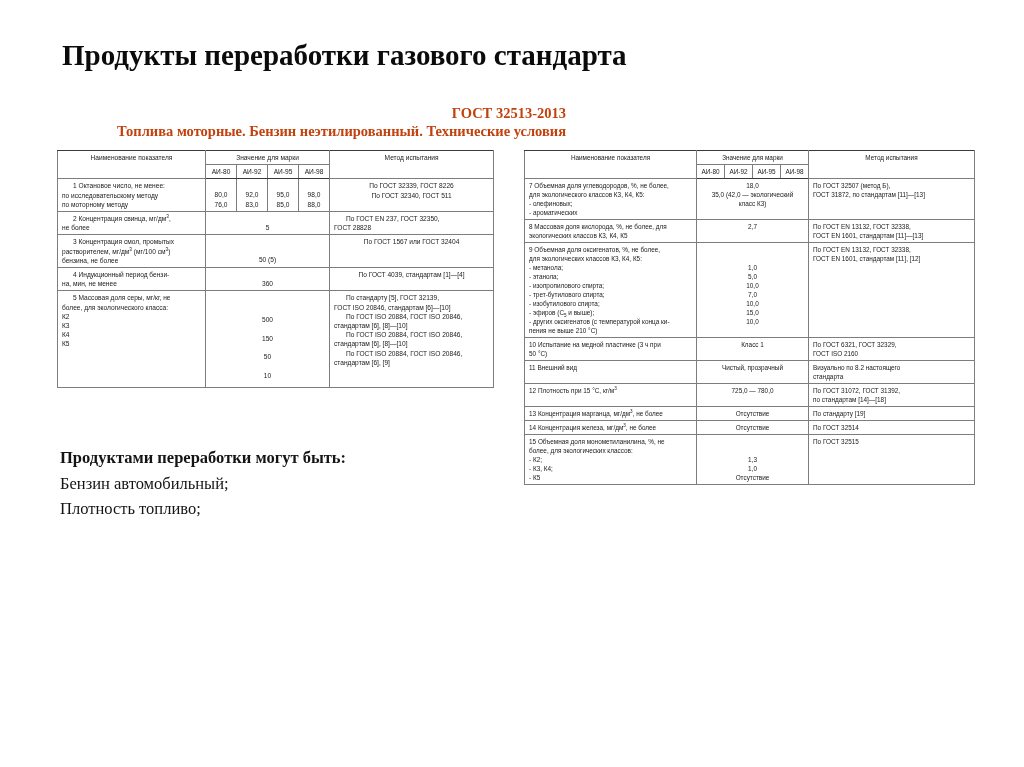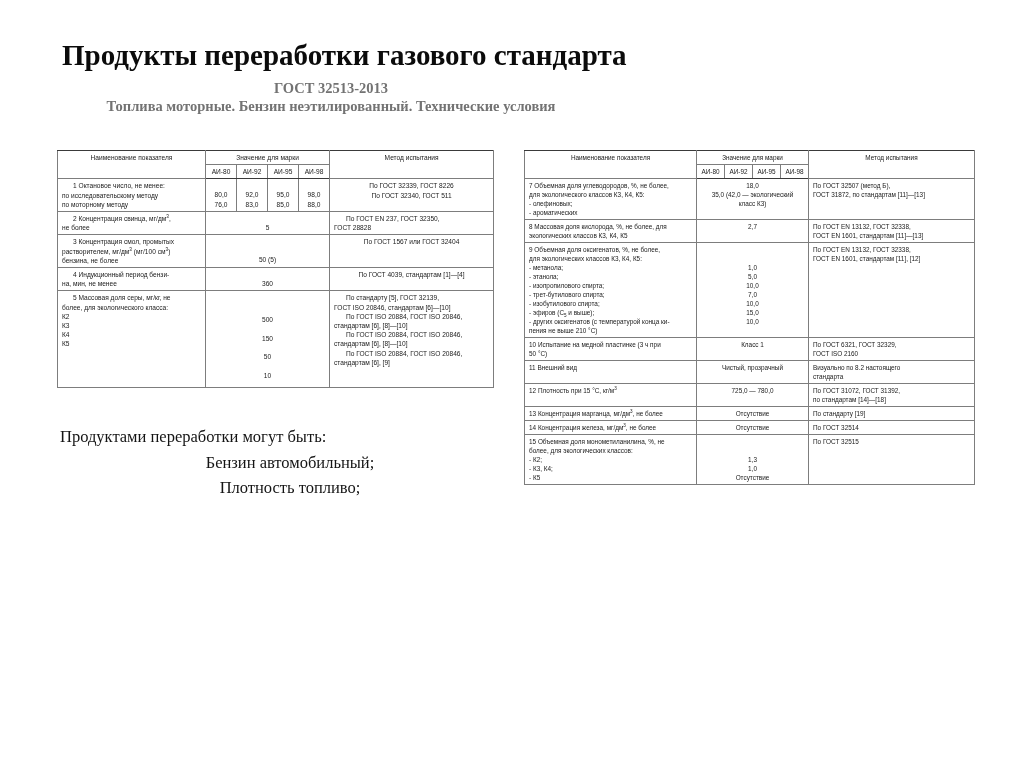--- a/index.html
+++ b/index.html
@@ -26,28 +26,28 @@
     font-family: "Liberation Serif", "DejaVu Serif", serif;
     font-weight: bold;
     font-size: 29px;
     line-height: 34px;
     letter-spacing: 0px;
     color: #0b0b0b;
   }
   .gost-block {
     position: absolute;
     left: 96px;
-    top: 80px;
+    top: 105px;
     width: 470px;
-    text-align: center;
+    text-align: right;
     font-family: "Liberation Serif", "DejaVu Serif", serif;
     font-weight: bold;
     font-size: 14.5px;
     line-height: 17.5px;
-    color: #737373;
+    color: #c2410c;
   }
   .gost-code { display: block; }
   .gost-name { display: block; }
 
   
   .gtable {
     position: absolute;
     border-collapse: collapse;
     table-layout: fixed;
     font-family: "Liberation Sans", "DejaVu Sans", sans-serif;
@@ -134,22 +134,22 @@
   .prod-block {
     position: absolute;
     left: 60px;
     top: 424px;
     width: 460px;
     font-family: "Liberation Serif", "DejaVu Serif", serif;
     font-size: 16.5px;
     line-height: 25.5px;
     color: #141414;
   }
-  .prod-heading { font-weight: normal; display: block; }
-  .prod-item { display: block; text-align: center; }
+  .prod-heading { font-weight: bold; display: block; margin-top: 21px; }
+  .prod-item { display: block; }
 </style>
 </head>
 <body>
 
 <div class="slide-title">Продукты переработки газового стандарта</div>
 
 <div class="gost-block">
   <span class="gost-code">ГОСТ 32513-2013</span>
   <span class="gost-name">Топлива моторные. Бензин неэтилированный. Технические условия</span>
 </div>

